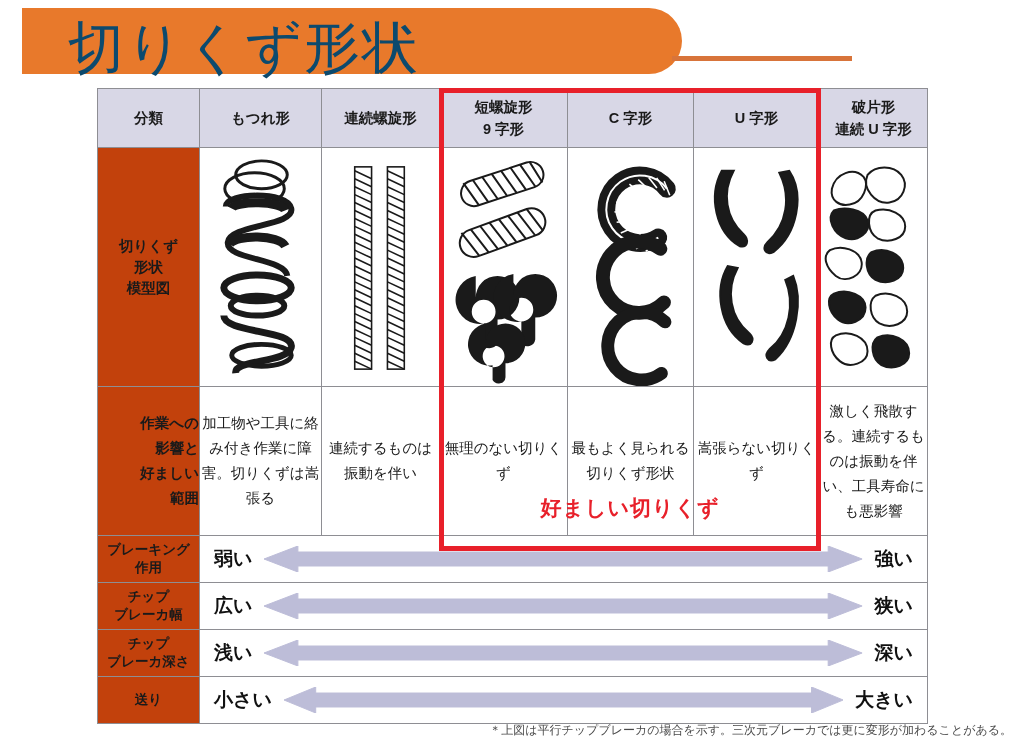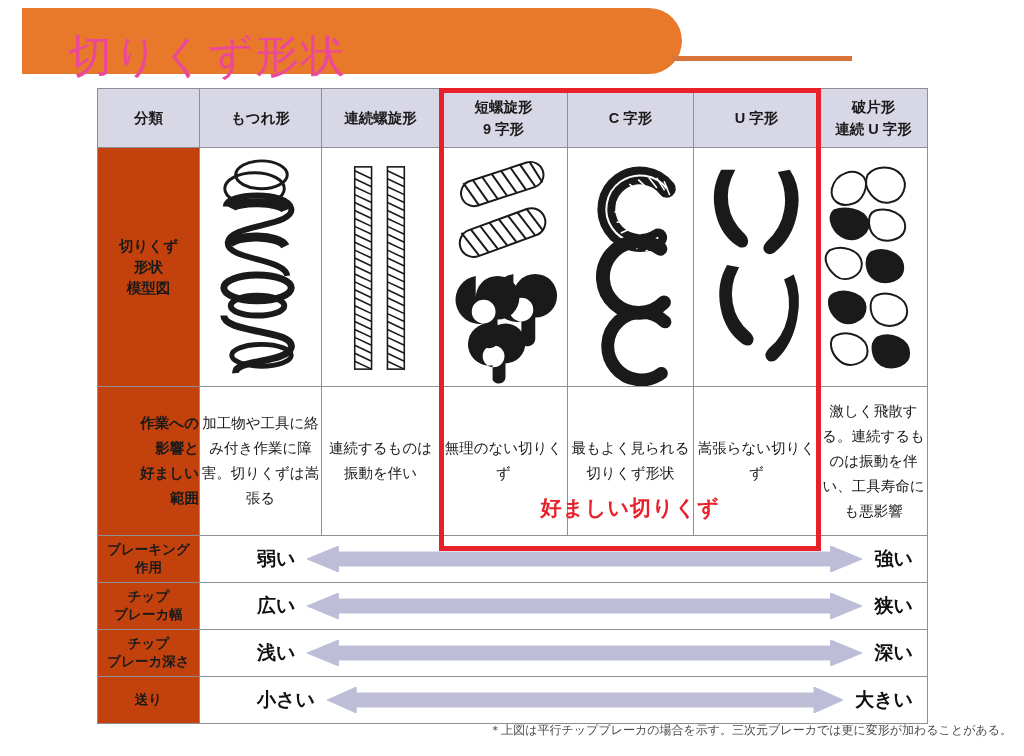--- a/index.html
+++ b/index.html
@@ -36,23 +36,23 @@
     position: absolute;
     left: 0;
     top: 0;
     width: 40px;
     height: 66px;
     background: #e8792b;
   }
   .title-text {
     position: absolute;
     left: 46px;
-    top: 20px;
-    font-size: 44px;
-    color: #ec4899;
+    top: 12px;
+    font-size: 56px;
+    color: #0c4a6e;
     letter-spacing: 2px;
     line-height: 56px;
     white-space: nowrap;
   }
   .title-rule {
     position: absolute;
     left: 650px;
     top: 48px;
     width: 180px;
     height: 5px;
@@ -127,21 +127,20 @@
     position: relative;
     padding: 0;
   }
   .arrow-inner {
     position: relative;
     display: flex;
     align-items: center;
     justify-content: space-between;
     height: 46px;
     padding: 0 14px;
-    margin-left: 43px;
   }
   .arrow-word {
     font-size: 19px;
     font-weight: bold;
     color: #111;
     white-space: nowrap;
     z-index: 2;
   }
   .arrow-graphic {
     flex: 1 1 auto;

